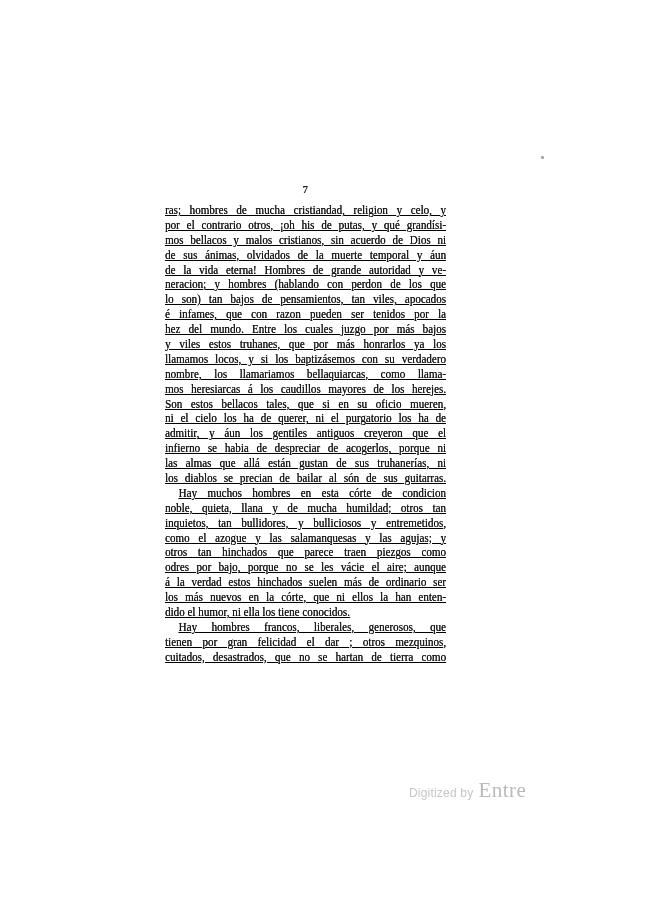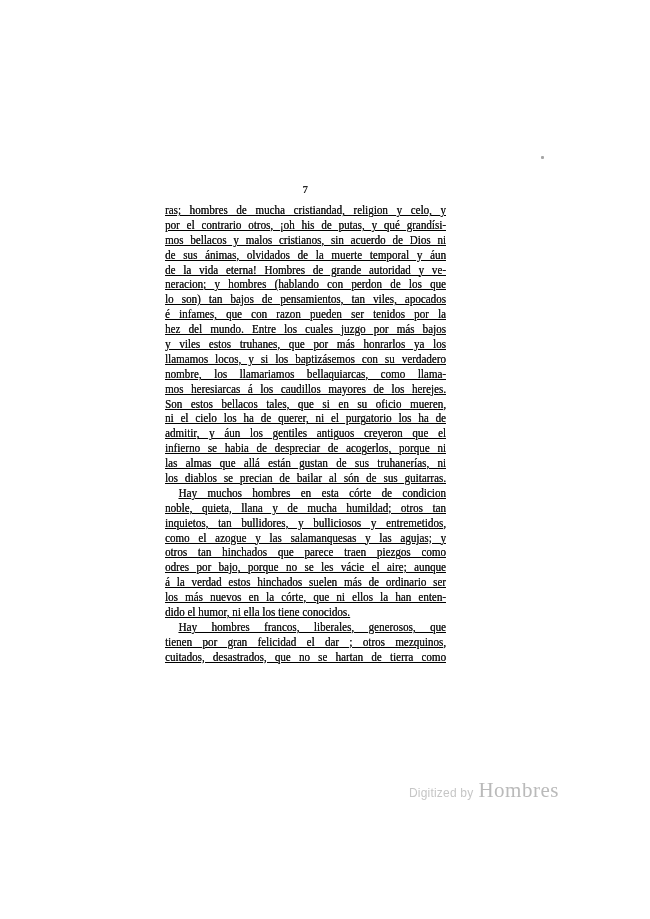--- a/index.html
+++ b/index.html
@@ -125,16 +125,16 @@
         <div class="text-line indent">Hay hombres francos, liberales, generosos, que</div>
         <div class="text-line">tienen por gran felicidad el dar ; otros mezquinos,</div>
         <div class="text-line">cuitados, desastrados, que no se hartan de tierra como</div>
       </div>
   </div>
 
   <div class="scan-dot"></div>
 
   <div class="watermark">
     <span class="wm-prefix">Digitized by</span>
-    <span class="wm-logo">Hombres</span>
+    <span class="wm-logo">Entre</span>
   </div>
 
 </div>
 
 </body></html>

